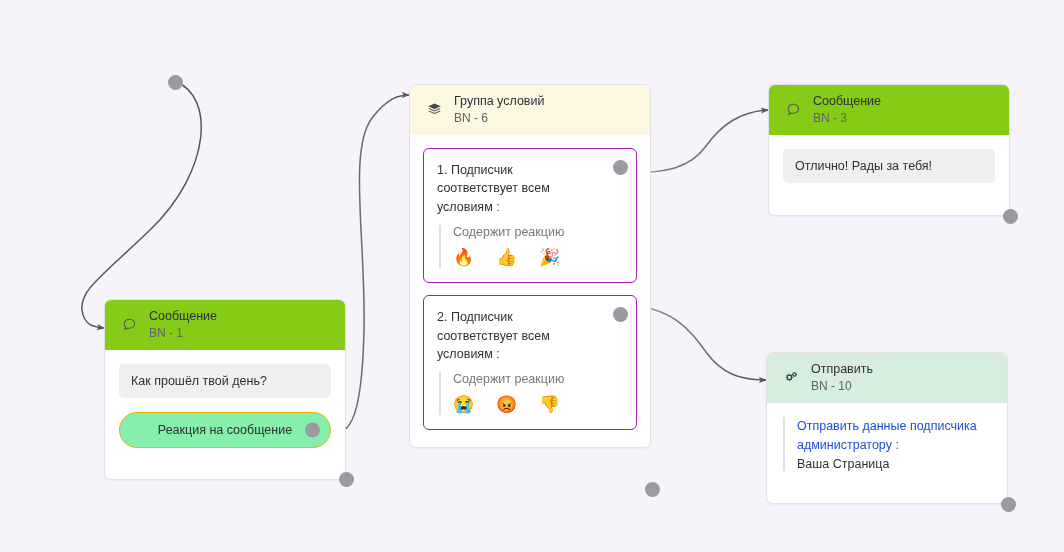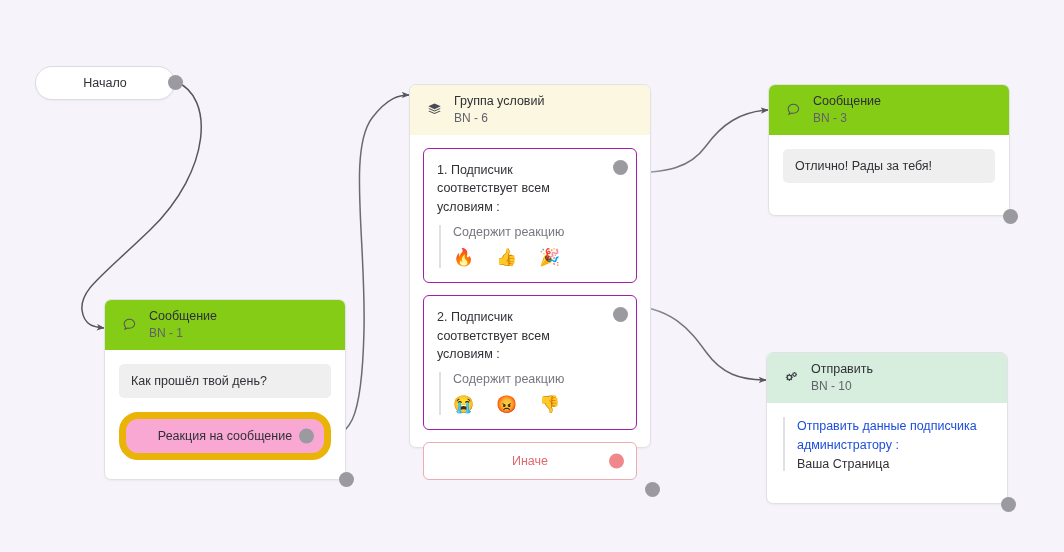--- a/index.html
+++ b/index.html
@@ -107,29 +107,29 @@
   .msg-bubble {
     background: #efefef;
     border-radius: 5px;
     padding: 10px 12px;
     font-size: 12.5px;
     color: #303036;
     margin-bottom: 14px;
   }
   .reply-button {
     position: relative;
-    border: 7px solid #eab308;
+    border: 1px solid #eab308;
     border-radius: 19px;
     height: 34px;
     display: flex;
     align-items: center;
     justify-content: center;
     font-size: 12.5px;
     color: #303036;
-    background: #f9a8d4;
+    background: #86efac;
   }
 
   
   #node-cond {
     left: 409px;
     top: 84px;
     width: 242px;
     height: 364px;
   }
   #node-cond .node-body {
@@ -256,23 +256,20 @@
 
     <path d="M176,82 C214,96 212,170 150,230 C100,278 80,290 82,310 C84,326 95,327 104,328" fill="none" stroke="#56565e" stroke-width="1.5" marker-end="url(#arrow)"></path>
 
     <path d="M313,438 C352,442 362,420 364,330 C366,240 348,150 372,118 C388,97 400,95 409,95" fill="none" stroke="url(#fadeA)" stroke-width="1.5" marker-end="url(#arrow)"></path>
 
     <path d="M623,173 C668,173 690,168 706,146 C722,124 740,112 768,110" fill="none" stroke="url(#fadeB)" stroke-width="1.5" marker-end="url(#arrow)"></path>
 
     <path d="M623,305 C672,306 690,330 706,352 C722,374 740,380 766,380" fill="none" stroke="url(#fadeB)" stroke-width="1.5" marker-end="url(#arrow)"></path>
   </svg>
 
-  <div class="node" id="node-start">
-    <span class="start-label">Начало</span>
-  </div>
   <div class="dot dot-start"></div>
 
   <div class="node" id="node-msg1">
     <div class="node-header hdr-msg">
       <span class="hdr-icon">
         <svg width="15" height="15" viewBox="0 0 16 16" fill="none" stroke="#55555d" stroke-width="1.1">
           <path d="M13.5 7.2c0 2.6-2.5 4.7-5.6 4.7-0.6 0-1.2-0.08-1.7-0.22L3.1 13l0.8-2.1C2.9 10.1 2.3 8.8 2.3 7.2c0-2.6 2.5-4.7 5.6-4.7s5.6 2.1 5.6 4.7z"></path>
         </svg>
       </span>
       <span class="hdr-text">
@@ -325,24 +322,20 @@
           <div class="cond-detail-label">Содержит реакцию</div>
           <div class="emoji-row">
             <span>😭</span>
             <span>😡</span>
             <span>👎</span>
           </div>
         </div>
         <span class="dot dot-cond2"></span>
       </div>
 
-      <div class="else-button">
-        <span>Иначе</span>
-        <span class="dot red dot-else"></span>
-      </div>
     </div>
   </div>
   <div class="dot dot-cond-out"></div>
 
   <div class="node" id="node-msg3">
     <div class="node-header hdr-msg">
       <span class="hdr-icon">
         <svg width="15" height="15" viewBox="0 0 16 16" fill="none" stroke="#55555d" stroke-width="1.1">
           <path d="M13.5 7.2c0 2.6-2.5 4.7-5.6 4.7-0.6 0-1.2-0.08-1.7-0.22L3.1 13l0.8-2.1C2.9 10.1 2.3 8.8 2.3 7.2c0-2.6 2.5-4.7 5.6-4.7s5.6 2.1 5.6 4.7z"></path>
         </svg>

